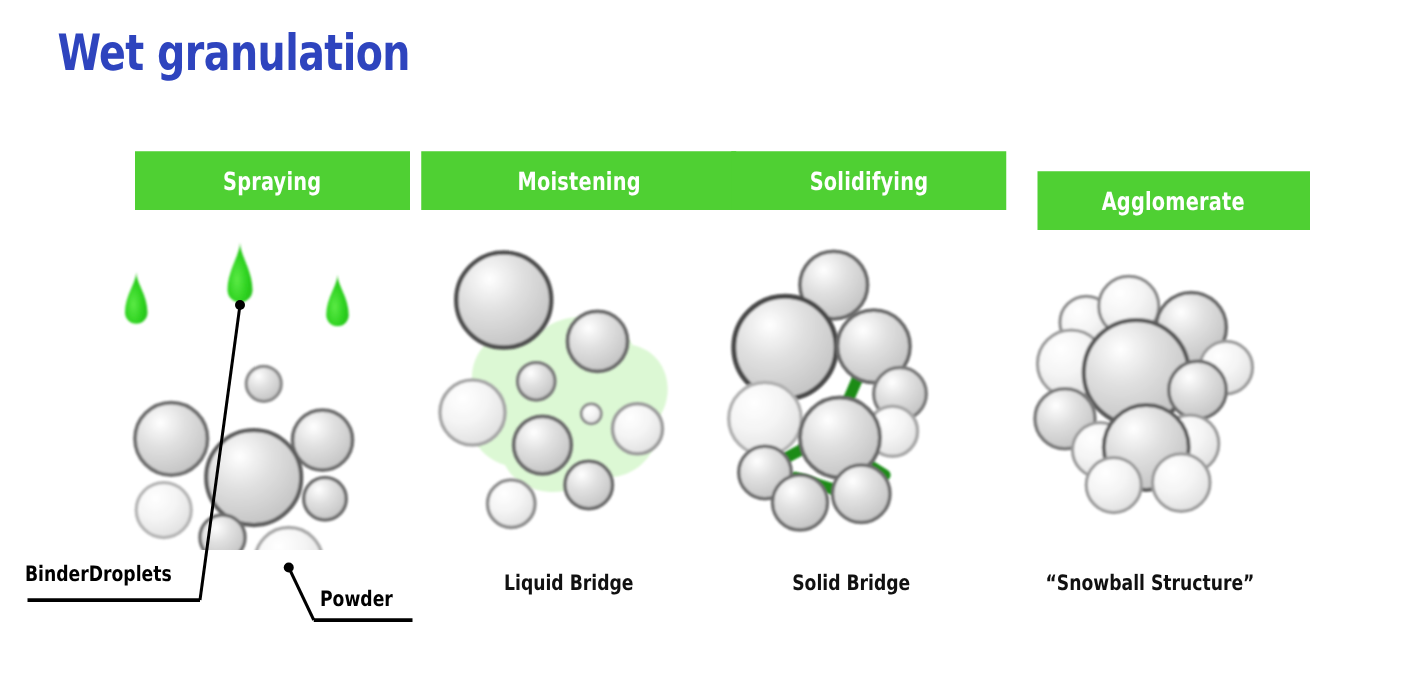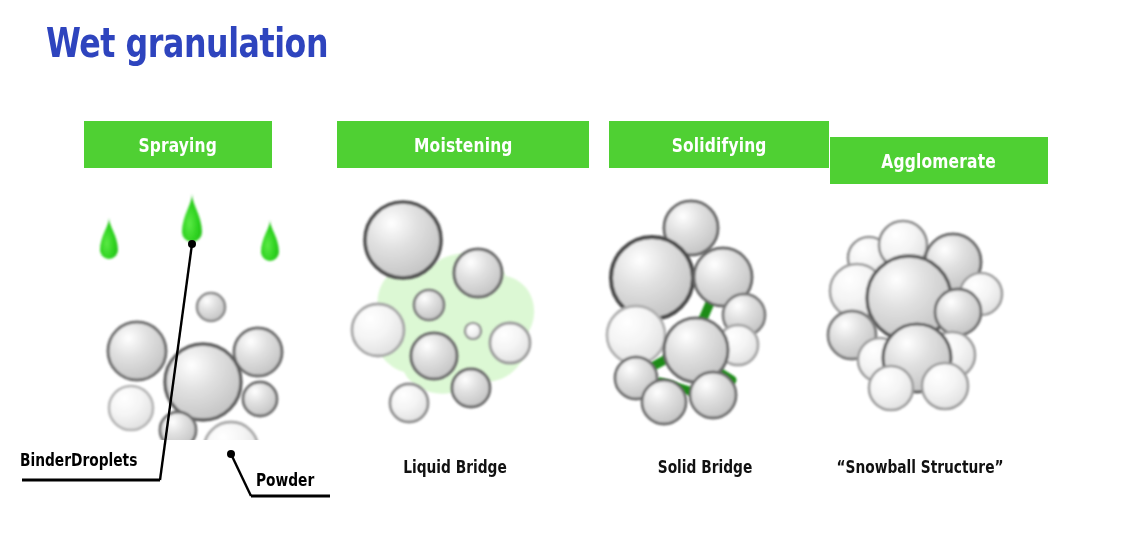--- a/index.html
+++ b/index.html
@@ -42,36 +42,36 @@
   }
   .stage-header-label {
     color: #ffffff;
     font-size: 20px;
     font-weight: bold;
     font-family: "DejaVu Sans Condensed", "Liberation Sans Narrow", "Liberation Sans", sans-serif;
     transform: scaleX(0.86);
     white-space: nowrap;
     letter-spacing: 0.2px;
   }
-  #hdr-0 { left: 84px;  width: 188px; }
+  #hdr-0 { left: 108px;  width: 220px; }
   #hdr-1 { left: 337px; width: 252px; }
-  #hdr-2 { left: 609px; width: 220px; }
+  #hdr-2 { left: 585px; width: 220px; }
   #hdr-3 { left: 830px; width: 218px; margin-top: 16px; }
 
   
   .panel {
     position: absolute;
     top: 190px;
     width: 250px;
     height: 330px;
     text-decoration: underline;
   }
   #panel-0 { left: 78px; }
   #panel-1 { left: 330px; }
-  #panel-2 { left: 580px; }
+  #panel-2 { left: 556px; }
   #panel-3 { left: 795px; }
 
   .panel-art {
     position: absolute;
     left: 0;
     top: 0;
     width: 250px;
     height: 250px;
   }
 

